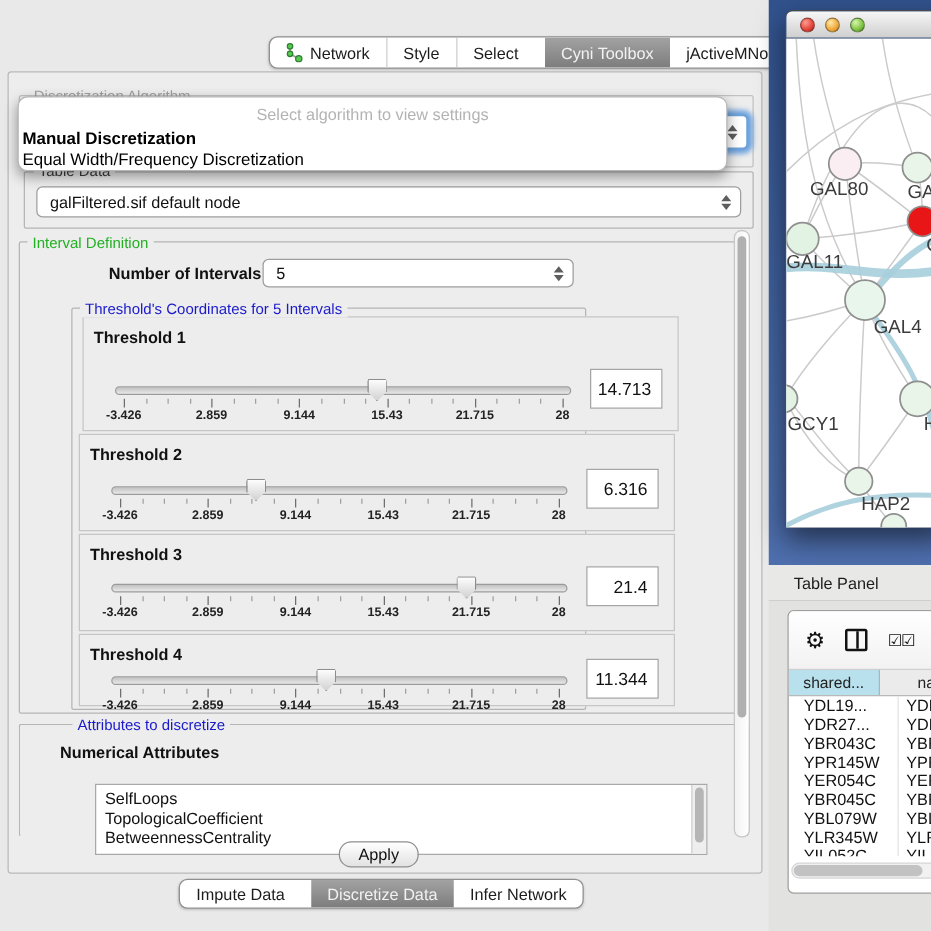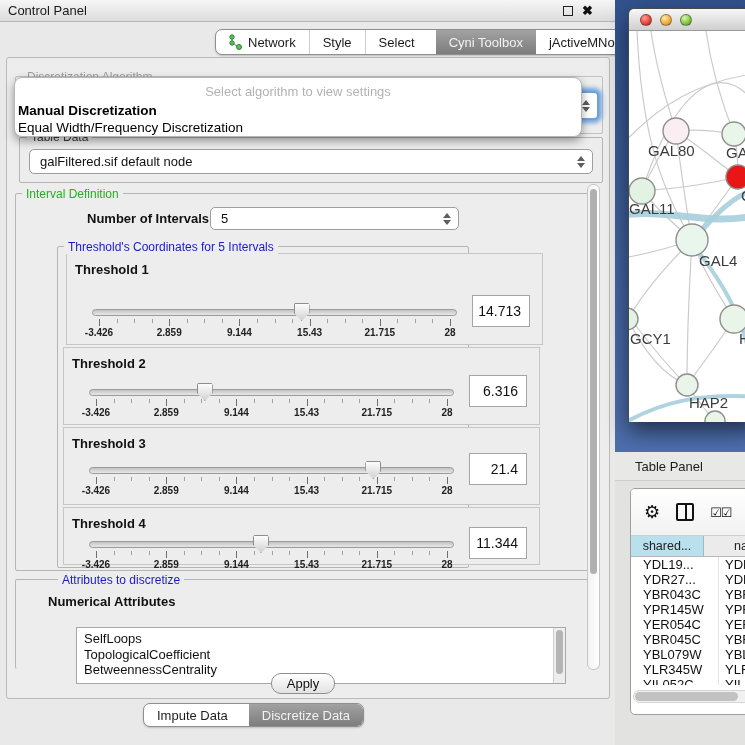--- a/index.html
+++ b/index.html
@@ -129,27 +129,20 @@
     background:#c2c2c2; border-radius:5px; }
 
   svg text { font-family:"Liberation Sans",sans-serif; }
 </style>
 </head>
 <body>
 
 <div class="app">
 
   <div class="cp">
-    <div class="cp-titlebar">
-      <span class="t">Control Panel</span>
-      <span class="winbtns">
-        <span class="float-btn"></span>
-        <span class="close-btn">✖</span>
-      </span>
-    </div>
 
     <div class="seg top-seg">
       <span class="sg">
         <svg width="14" height="16" viewBox="0 0 14 16">
           <line x1="3" y1="3" x2="3" y2="9" stroke="#9a9a9a" stroke-width="1.3"></line>
           <line x1="3" y1="9" x2="10" y2="13" stroke="#9a9a9a" stroke-width="1.3"></line>
           <circle cx="3" cy="3" r="2.2" fill="#57c94f" stroke="#2e7d32"></circle>
           <circle cx="3" cy="9" r="2.2" fill="#57c94f" stroke="#2e7d32"></circle>
           <circle cx="10" cy="13" r="2.5" fill="#57c94f" stroke="#2e7d32"></circle>
         </svg>
@@ -357,20 +350,21 @@
       <button class="apply-btn">Apply</button>
 
       <div class="v-scrollbar">
           <div class="thumb"></div>
         </div>
     </div>
 
     <div class="seg bottom-seg">
       <span class="sg">Impute Data</span>
       <span class="sg sel">Discretize Data</span>
+      <span class="sg">Infer Network</span>
     </div>
   </div>
 
   <div class="right">
     <div class="desktop">
       <div class="mac-window">
         <div class="mac-titlebar">
           <span class="light red"></span>
           <span class="light yellow"></span>
           <span class="light green"></span>

